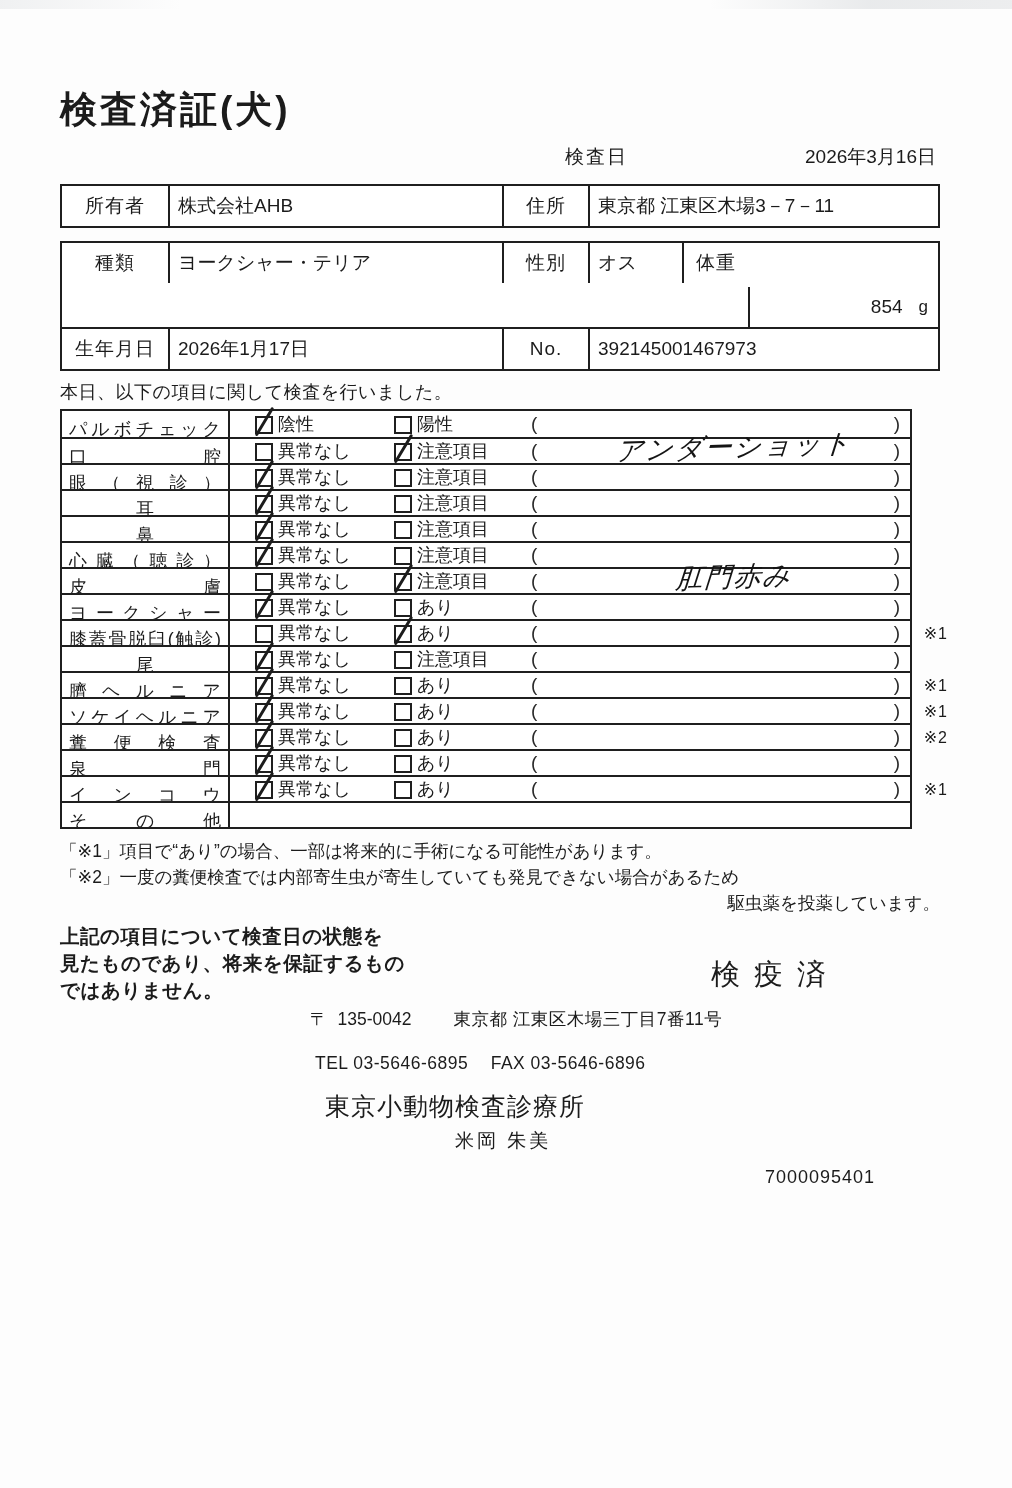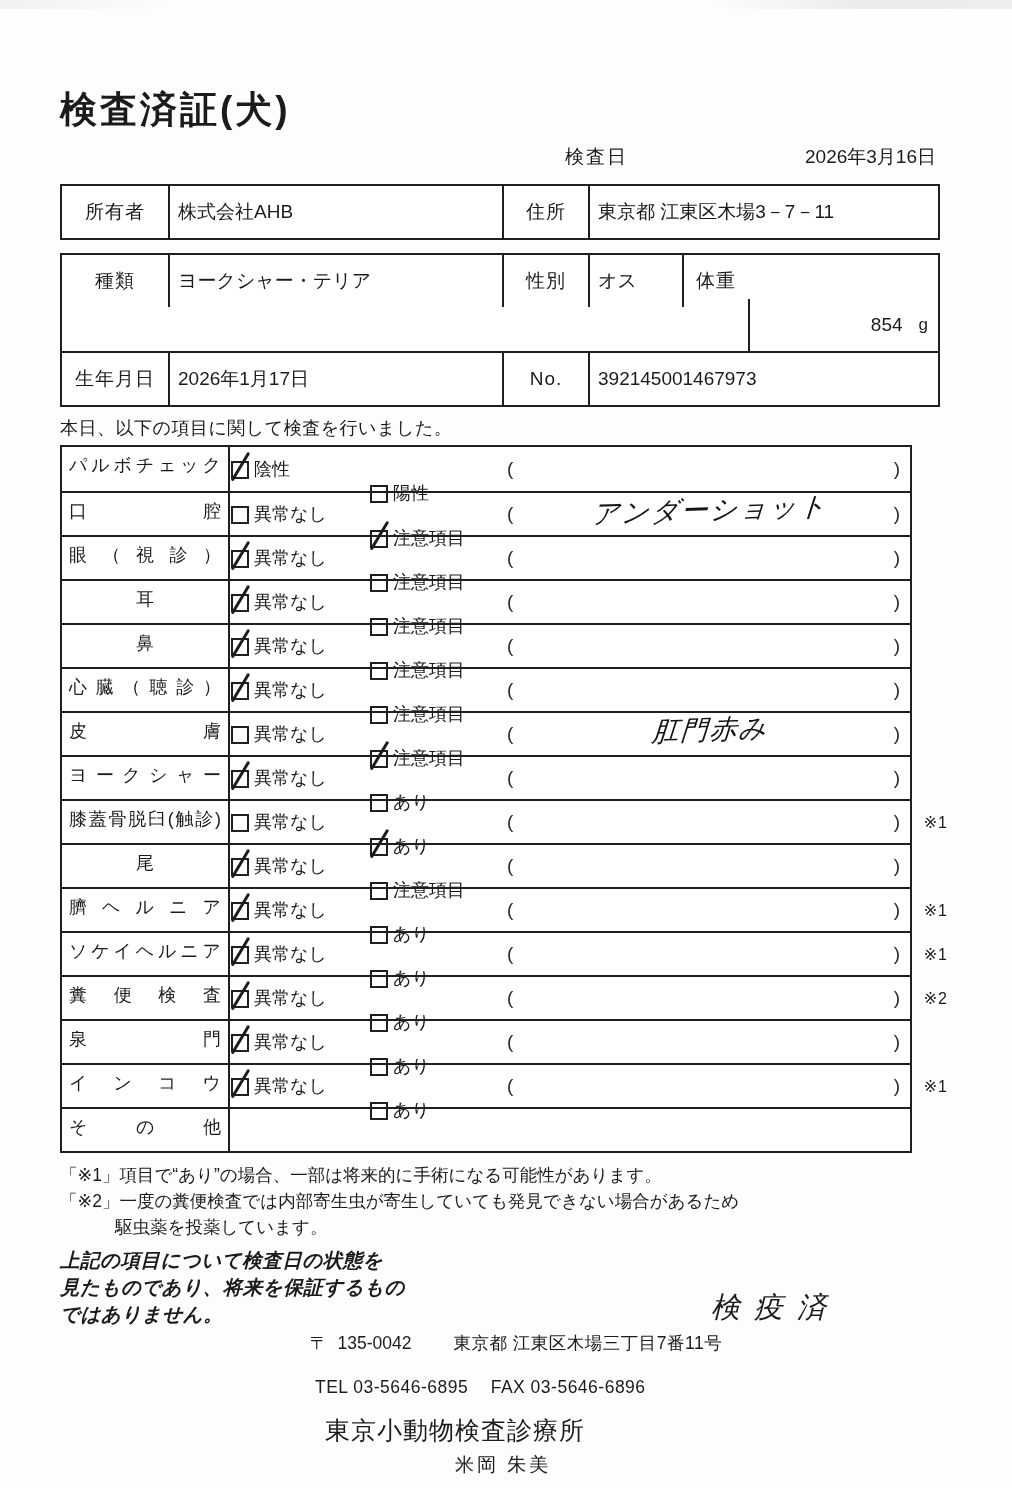--- a/index.html
+++ b/index.html
@@ -28,21 +28,21 @@
   .date-row { margin-top:10px; display:flex; font-size:19px; line-height:26px;gap:8px; }
   .date-label { margin-left:505px; letter-spacing:2px; }
   .date-value { margin-left:auto; margin-right:4px; }
 
   
   .tbl { border:2px solid #1f1f1f; box-sizing:border-box; background:#fff; }
   .grid { display:grid; }
   .cell {
     box-sizing:border-box; border-left:2px solid #1f1f1f;
     display:flex; align-items:center;
-    font-size:19px; height:52px; padding:0 8px; overflow:hidden; white-space:nowrap;
+    font-size:19px; height:40px; padding:0 8px; overflow:hidden; white-space:nowrap;
   }
   .cell:first-child { border-left:none; }
   .lab { justify-content:center; padding:0 4px; letter-spacing:1px; }
   .owner-tbl { margin-top:14px; }
   .owner-tbl .grid { grid-template-columns:106px 334px 86px 1fr; }
   .pet-tbl { margin-top:13px; }
   .pet-row-a { grid-template-columns:106px 334px 86px 94px 66px 1fr; border-bottom:2px solid #1f1f1f; }
   .pet-row-b { grid-template-columns:106px 334px 86px 1fr; }
   .weight-val { justify-content:flex-end; padding-right:10px;margin-top:44px; }
   .weight-unit { margin-left:16px; font-size:17px; }
@@ -52,38 +52,39 @@
   
   .insp-tbl {
     position:relative;
     margin-top:6px;
     width:852px; box-sizing:border-box;
     border:2px solid #1f1f1f; background:#fff;
   }
   .irow {
     position:relative;
     display:grid; grid-template-columns:168px 1fr;
-    height:44px; box-sizing:border-box;
+    height:26px; box-sizing:border-box;
     border-top:2px solid #1f1f1f;
+    gap:24px;
   }
   .irow:first-child { border-top:none; }
   .ilabel {
     box-sizing:border-box;
     border-right:2px solid #1f1f1f;
     padding:0 7px;
     font-size:18px; line-height:36px;
     text-align:justify; text-align-last:justify;
     -moz-text-align-last:justify;
     white-space:nowrap; overflow:hidden;
   }
   .ilabel.single { text-align:center; text-align-last:center; }
   .icontent { position:relative; }
   .opt { position:absolute; top:0; height:100%; display:flex; align-items:center; font-size:18px; white-space:nowrap; }
   .opt1 { left:1px; }
-  .opt2 { left:140px;margin-top:24px; }
+  .opt2 { left:140px; }
   .cb {
     position:relative; flex:none;
     width:14px; height:14px;
     border:2px solid #1f1f1f;
     margin-right:5px; margin-top:1px;
   }
   .cb.checked::after {
     content:""; position:absolute;
     left:6px; top:-13px; width:2.6px; height:33px;
     background:#1c1c1c; border-radius:2px;
@@ -96,23 +97,23 @@
     position:absolute; left:290px; top:-4px; width:380px; height:100%;
     display:flex; align-items:center; justify-content:center;
     font-size:27px; font-weight:500; font-style:italic;
     letter-spacing:2px; color:#141414;
     transform:rotate(-2deg) skewX(-6deg);
     white-space:nowrap;
   }
   .mark { position:absolute; right:-38px; top:50%; transform:translateY(-50%); font-size:16px; letter-spacing:1px; }
 
   .footnotes { margin-top:9px; font-size:17.5px; line-height:26px; }
-  .fn-indent { padding-left:55px; }
-
-  .bottom-row { margin-top:7px; display:flex; align-items:flex-end;font-style:italic; }
+  .fn-indent { padding-left:55px;text-align:right; }
+
+  .bottom-row { margin-top:7px; display:flex; align-items:flex-start; }
   .disclaimer { width:430px; font-size:19.5px; font-weight:600; line-height:27px; letter-spacing:.5px; }
   .stamp { margin-left:auto; margin-right:100px; margin-top:32px; font-size:29px; font-weight:500; letter-spacing:14px; white-space:nowrap; }
 
   .postal-line { margin-top:3px; margin-left:250px; font-size:17.5px; display:flex; align-items:center; }
   .postal-mark { margin-right:10px; }
   .postal-addr { margin-left:42px; letter-spacing:.5px; }
   .tel-line { margin-top:22px; margin-left:255px; font-size:17.5px; letter-spacing:.5px; }
   .tel-fax-gap { margin-left:17px; }
   .clinic-name { margin-top:16px; margin-left:265px; font-size:25px; letter-spacing:1px; }
   .examiner { margin-top:5px; margin-left:395px; font-size:19px; letter-spacing:3px; }

